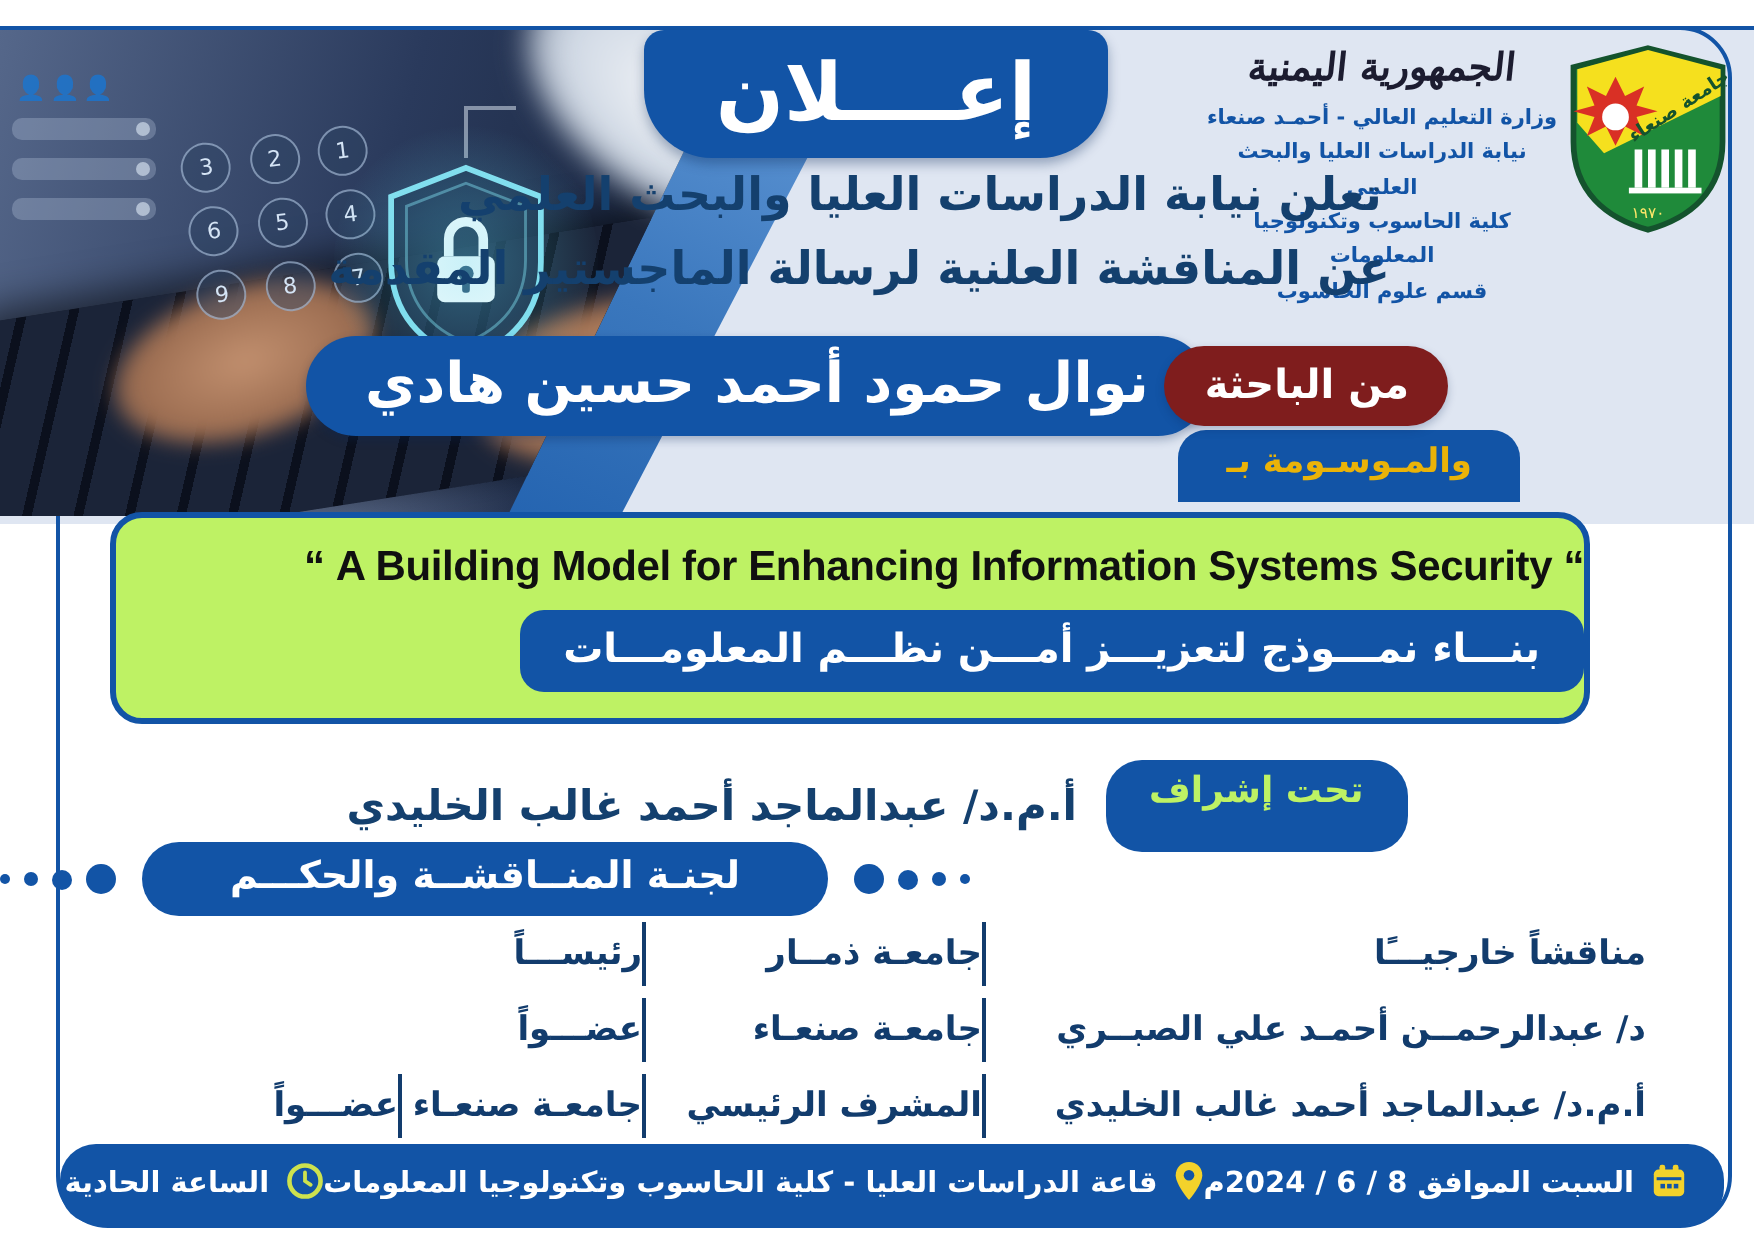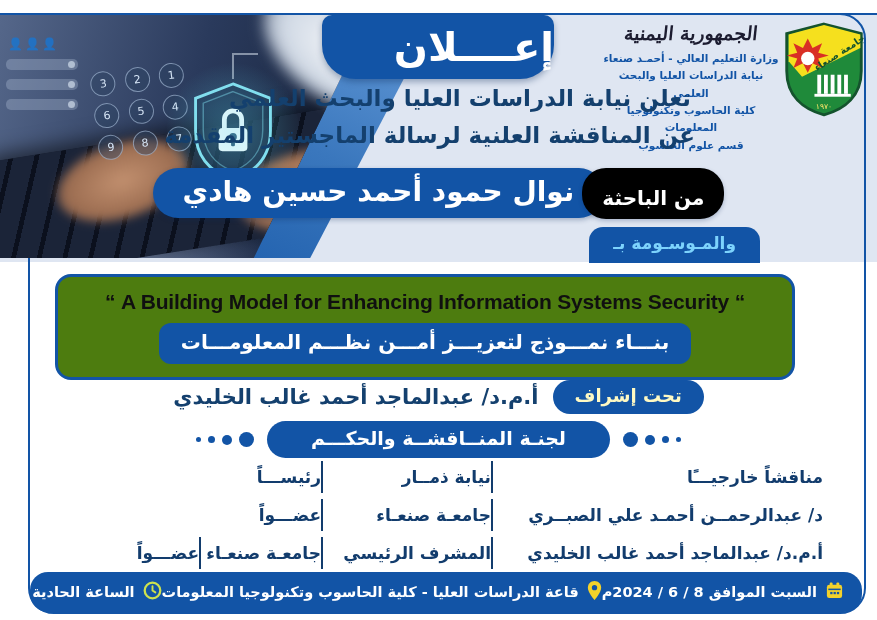--- a/index.html
+++ b/index.html
@@ -50,61 +50,61 @@
     display:flex; align-items:center; gap:4px; padding:0 3px; }
   .ui-dot { width:7px; height:7px; border-radius:50%; background:rgba(225,236,248,.6); }
   .persons { position:absolute; left:8px; top:22px; color:#cfe0f2; font-size:12px; letter-spacing:2px; opacity:.8; }
   .bracket { position:absolute; width:26px; height:26px; border:0 solid rgba(230,240,250,.5); }
   .br1 { left:232px; top:38px; border-left-width:2px; border-top-width:2px; }
   .br2 { left:300px; top:150px; border-right-width:2px; border-bottom-width:2px; }
 
   
   .banner { left:322px; top:15px; width:232px; height:64px; background:#1254a6;
     border-radius:10px 10px 34px 34px; z-index:3; display:flex; align-items:center;
-    color:#fff; font-size:40px; font-weight:bold;
+    justify-content:center; color:#fff; font-size:40px; font-weight:bold;
     box-shadow:0 3px 6px rgba(10,40,90,.35); }
 
   
   .gov { right:96px; top:22px; width:180px; text-align:center; z-index:3; }
   .gov-country { font-family:"DejaVu Serif", serif; font-weight:bold; font-size:19px;
     color:#1c1c30; margin-bottom:6px; transform:skewX(-6deg); }
   .gov-line { color:#1254a6; font-weight:bold; font-size:10.5px; line-height:1.65; }
   .uni-logo { right:10px; top:20px; width:86px; height:98px; z-index:3; }
 
   
   .announce { left:225px; top:80px; width:470px; text-align:center; color:#14406e;
     font-weight:bold; font-size:23px; line-height:1.6; z-index:3; white-space:nowrap; }
   .researcher-row { left:0; right:0; top:170px; height:46px; display:flex; z-index:3;
     justify-content:center; align-items:center; }
-  .label-pill { background:#000000; color:#fff; font-size:20px; font-weight:bold;
-    padding:18px 20px 9px; border-radius:24px; z-index:2; position:relative;
+  .label-pill { background:#7f1d1d; color:#fff; font-size:20px; font-weight:bold;
+    padding:7px 20px 9px; border-radius:24px; z-index:2; position:relative;
     box-shadow:0 2px 4px rgba(10,40,90,.25); }
   .name-pill { background:#1254a6; color:#fff; font-size:28px; font-weight:bold;
     padding:7px 30px 10px; border-radius:26px; margin-right:-22px;
     box-shadow:0 2px 5px rgba(10,40,90,.3); }
 
   
-  .titled-tab { right:117px; top:227px; background:#1254a6; color:#7dd3fc; font-size:17px;
+  .titled-tab { right:117px; top:215px; background:#1254a6; color:#eab308; font-size:17px;
     font-weight:bold; padding:6px 24px 10px; border-radius:14px 14px 0 0; z-index:2; }
-  .title-box { left:55px; top:274px; width:740px; height:106px; background:#4d7c0f;
-    border:3px solid #1254a6; border-radius:16px; z-index:3; text-align:center; }
+  .title-box { left:55px; top:256px; width:740px; height:106px; background:#bef264;
+    border:3px solid #1254a6; border-radius:16px; z-index:3; }
   .title-en { margin-top:13px; font-family:"Liberation Sans", sans-serif; font-weight:bold;
     font-size:21px; color:#101010; letter-spacing:-0.2px; }
   .title-ar { display:inline-block; margin-top:9px; background:#1254a6; color:#fff;
     font-size:20px; font-weight:bold; padding:7px 22px 10px; border-radius:12px; }
 
   
   .supervision { left:0; right:0; top:380px; display:flex; justify-content:center;
     align-items:center; gap:14px; z-index:3; }
-  .sup-pill { background:#1254a6; color:#fef9c3; font-size:18px; font-weight:bold;
-    padding:5px 22px 8px; border-radius:18px; }
+  .sup-pill { background:#1254a6; color:#bef264; font-size:18px; font-weight:bold;
+    padding:5px 22px 20px; border-radius:18px; }
   .sup-name { color:#14406e; font-size:21px; font-weight:bold; }
 
   
-  .committee-head { left:0; right:0; top:421px; display:flex; justify-content:center;
+  .committee-head { left:0; right:0; top:421px; display:flex; justify-content:flex-end;
     align-items:center; gap:7px; z-index:3; }
   .dot { border-radius:50%; background:#1254a6; }
   .d4{width:5px;height:5px;} .d3{width:7px;height:7px;} .d2{width:10px;height:10px;} .d1{width:15px;height:15px;}
   .com-pill { background:#1254a6; color:#fff; font-size:19px; font-weight:bold;
     padding:6px 44px 9px; border-radius:20px; margin:0 6px; }
   .table { left:57px; top:461px; width:766px; z-index:3; }
   .t-row { display:grid; grid-template-columns:332px 170px 122px 135px; margin-bottom:6px; }
   .t-cell { color:#123c6d; font-weight:bold; font-size:17px; line-height:32px;
     white-space:nowrap; overflow:hidden; }
   .t-row .t-cell:not(:last-child) { border-left:2px solid #123c6d; }
@@ -231,21 +231,21 @@
   <span class="com-pill">لجنـة المنــاقشــة والحكـــم</span>
   <span class="dot d1"></span>
     <span class="dot d2"></span>
     <span class="dot d3"></span>
     <span class="dot d4"></span>
 </div>
 
 <div class="abs table">
   <div class="t-row">
     <div class="t-cell">مناقشاً خارجيـــًا</div>
-    <div class="t-cell">نيابة ذمــار</div>
+    <div class="t-cell">جامعـة ذمــار</div>
     <div class="t-cell">رئيســـاً</div>
   </div>
   <div class="t-row">
     <div class="t-cell">د/ عبدالرحمــن أحمـد علي الصبــري</div>
     <div class="t-cell">جامعـة صنعـاء</div>
     <div class="t-cell">عضـــواً</div>
   </div>
   <div class="t-row">
     <div class="t-cell">أ.م.د/ عبدالماجد أحمد غالب الخليدي</div>
     <div class="t-cell">المشرف الرئيسي</div>

